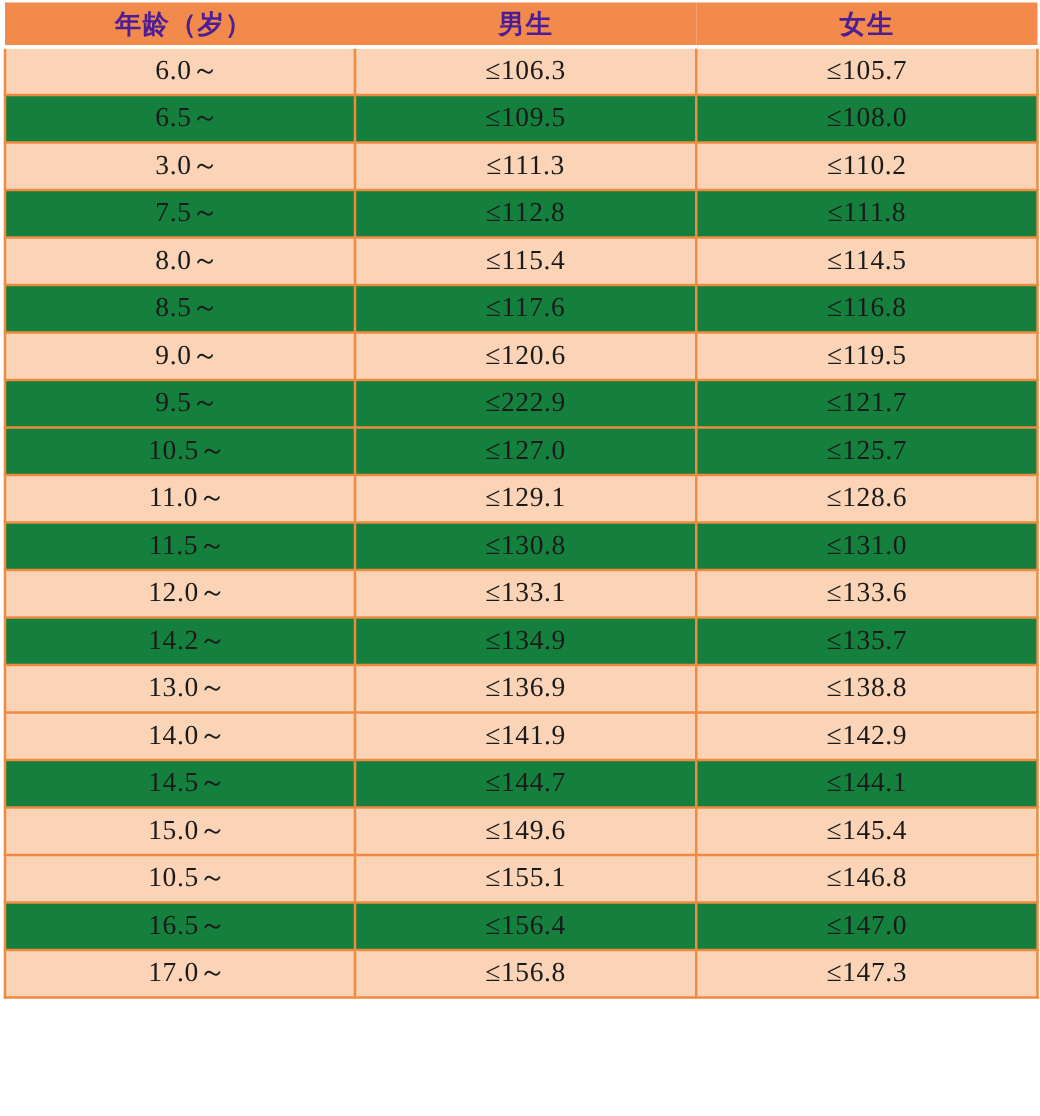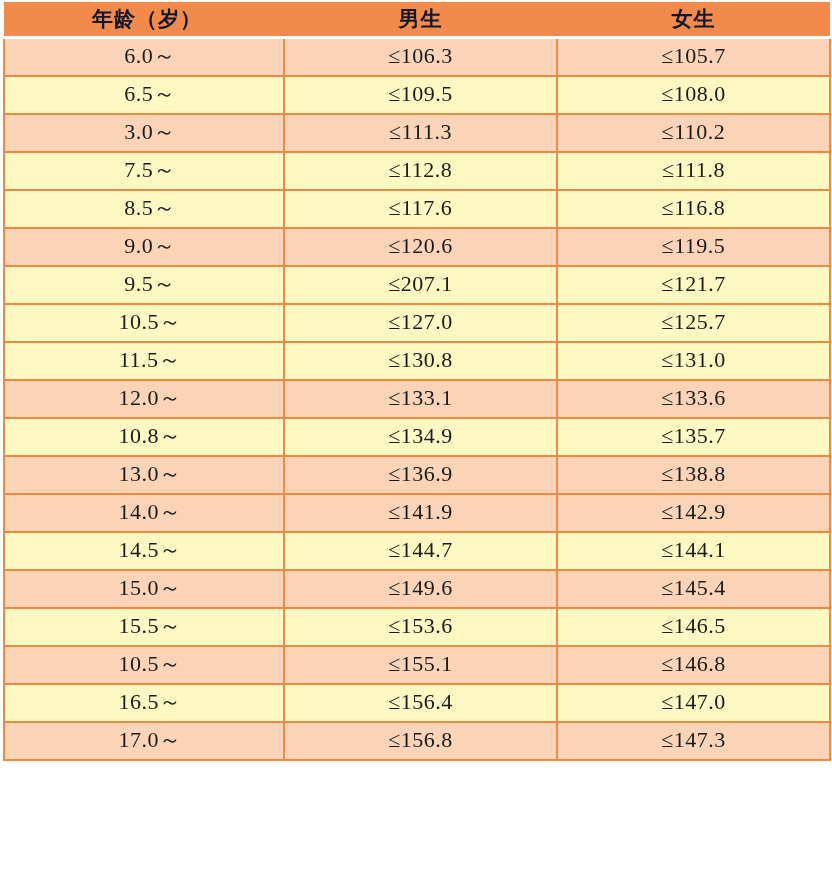--- a/index.html
+++ b/index.html
@@ -28,21 +28,21 @@
     width: 826px;
     background: #ffffff;
   }
 
   table.growth-table col.col-age   { width: 280px; }
   table.growth-table col.col-boys  { width: 273px; }
   table.growth-table col.col-girls { width: 273px; }
 
   thead tr.header-row th {
     background: #F18A4A;
-    color: #0f172a;
+    color: #4c1d95;
     font-family: "DejaVu Sans", "Liberation Sans", sans-serif;
     font-weight: bold;
     font-size: 21px;
     letter-spacing: 1px;
     height: 34px;
     padding: 0;
     text-align: center;
     vertical-align: middle;
     border: none;
     line-height: 34px;
@@ -64,21 +64,21 @@
     border-bottom: 2px solid #EF8B41;
     letter-spacing: 0.5px;
     line-height: 34px;
     white-space: nowrap;
   }
 
   tbody tr.data-row.row-tint td {
     background: #FBD4B7;
   }
   tbody tr.data-row.row-plain td {
-    background: #fef9c3;
+    background: #15803d;
   }
 
   
   tbody tr.data-row td.cell-age {
     padding-right: 8px;
     padding-left: 20px;
   }
 
   td .cell-text {
     display: inline-block;
@@ -120,52 +120,62 @@
         <tr class="data-row row-tint">
           <td class="cell-age"><span class="cell-text">3.0～</span></td>
           <td><span class="cell-text">≤111.3</span></td>
           <td><span class="cell-text">≤110.2</span></td>
         </tr>
         <tr class="data-row row-plain">
           <td class="cell-age"><span class="cell-text">7.5～</span></td>
           <td><span class="cell-text">≤112.8</span></td>
           <td><span class="cell-text">≤111.8</span></td>
         </tr>
+        <tr class="data-row row-tint">
+          <td class="cell-age"><span class="cell-text">8.0～</span></td>
+          <td><span class="cell-text">≤115.4</span></td>
+          <td><span class="cell-text">≤114.5</span></td>
+        </tr>
         <tr class="data-row row-plain">
           <td class="cell-age"><span class="cell-text">8.5～</span></td>
           <td><span class="cell-text">≤117.6</span></td>
           <td><span class="cell-text">≤116.8</span></td>
         </tr>
         <tr class="data-row row-tint">
           <td class="cell-age"><span class="cell-text">9.0～</span></td>
           <td><span class="cell-text">≤120.6</span></td>
           <td><span class="cell-text">≤119.5</span></td>
         </tr>
         <tr class="data-row row-plain">
           <td class="cell-age"><span class="cell-text">9.5～</span></td>
-          <td><span class="cell-text">≤207.1</span></td>
+          <td><span class="cell-text">≤222.9</span></td>
           <td><span class="cell-text">≤121.7</span></td>
         </tr>
         <tr class="data-row row-plain">
           <td class="cell-age"><span class="cell-text">10.5～</span></td>
           <td><span class="cell-text">≤127.0</span></td>
           <td><span class="cell-text">≤125.7</span></td>
         </tr>
+        <tr class="data-row row-tint">
+          <td class="cell-age"><span class="cell-text">11.0～</span></td>
+          <td><span class="cell-text">≤129.1</span></td>
+          <td><span class="cell-text">≤128.6</span></td>
+        </tr>
         <tr class="data-row row-plain">
           <td class="cell-age"><span class="cell-text">11.5～</span></td>
           <td><span class="cell-text">≤130.8</span></td>
           <td><span class="cell-text">≤131.0</span></td>
         </tr>
         <tr class="data-row row-tint">
           <td class="cell-age"><span class="cell-text">12.0～</span></td>
           <td><span class="cell-text">≤133.1</span></td>
           <td><span class="cell-text">≤133.6</span></td>
         </tr>
         <tr class="data-row row-plain">
-          <td class="cell-age"><span class="cell-text">10.8～</span></td>
+          <td class="cell-age"><span class="cell-text">14.2～</span></td>
           <td><span class="cell-text">≤134.9</span></td>
           <td><span class="cell-text">≤135.7</span></td>
         </tr>
         <tr class="data-row row-tint">
           <td class="cell-age"><span class="cell-text">13.0～</span></td>
           <td><span class="cell-text">≤136.9</span></td>
           <td><span class="cell-text">≤138.8</span></td>
         </tr>
         <tr class="data-row row-tint">
           <td class="cell-age"><span class="cell-text">14.0～</span></td>
@@ -175,25 +185,20 @@
         <tr class="data-row row-plain">
           <td class="cell-age"><span class="cell-text">14.5～</span></td>
           <td><span class="cell-text">≤144.7</span></td>
           <td><span class="cell-text">≤144.1</span></td>
         </tr>
         <tr class="data-row row-tint">
           <td class="cell-age"><span class="cell-text">15.0～</span></td>
           <td><span class="cell-text">≤149.6</span></td>
           <td><span class="cell-text">≤145.4</span></td>
         </tr>
-        <tr class="data-row row-plain">
-          <td class="cell-age"><span class="cell-text">15.5～</span></td>
-          <td><span class="cell-text">≤153.6</span></td>
-          <td><span class="cell-text">≤146.5</span></td>
-        </tr>
         <tr class="data-row row-tint">
           <td class="cell-age"><span class="cell-text">10.5～</span></td>
           <td><span class="cell-text">≤155.1</span></td>
           <td><span class="cell-text">≤146.8</span></td>
         </tr>
         <tr class="data-row row-plain">
           <td class="cell-age"><span class="cell-text">16.5～</span></td>
           <td><span class="cell-text">≤156.4</span></td>
           <td><span class="cell-text">≤147.0</span></td>
         </tr>

